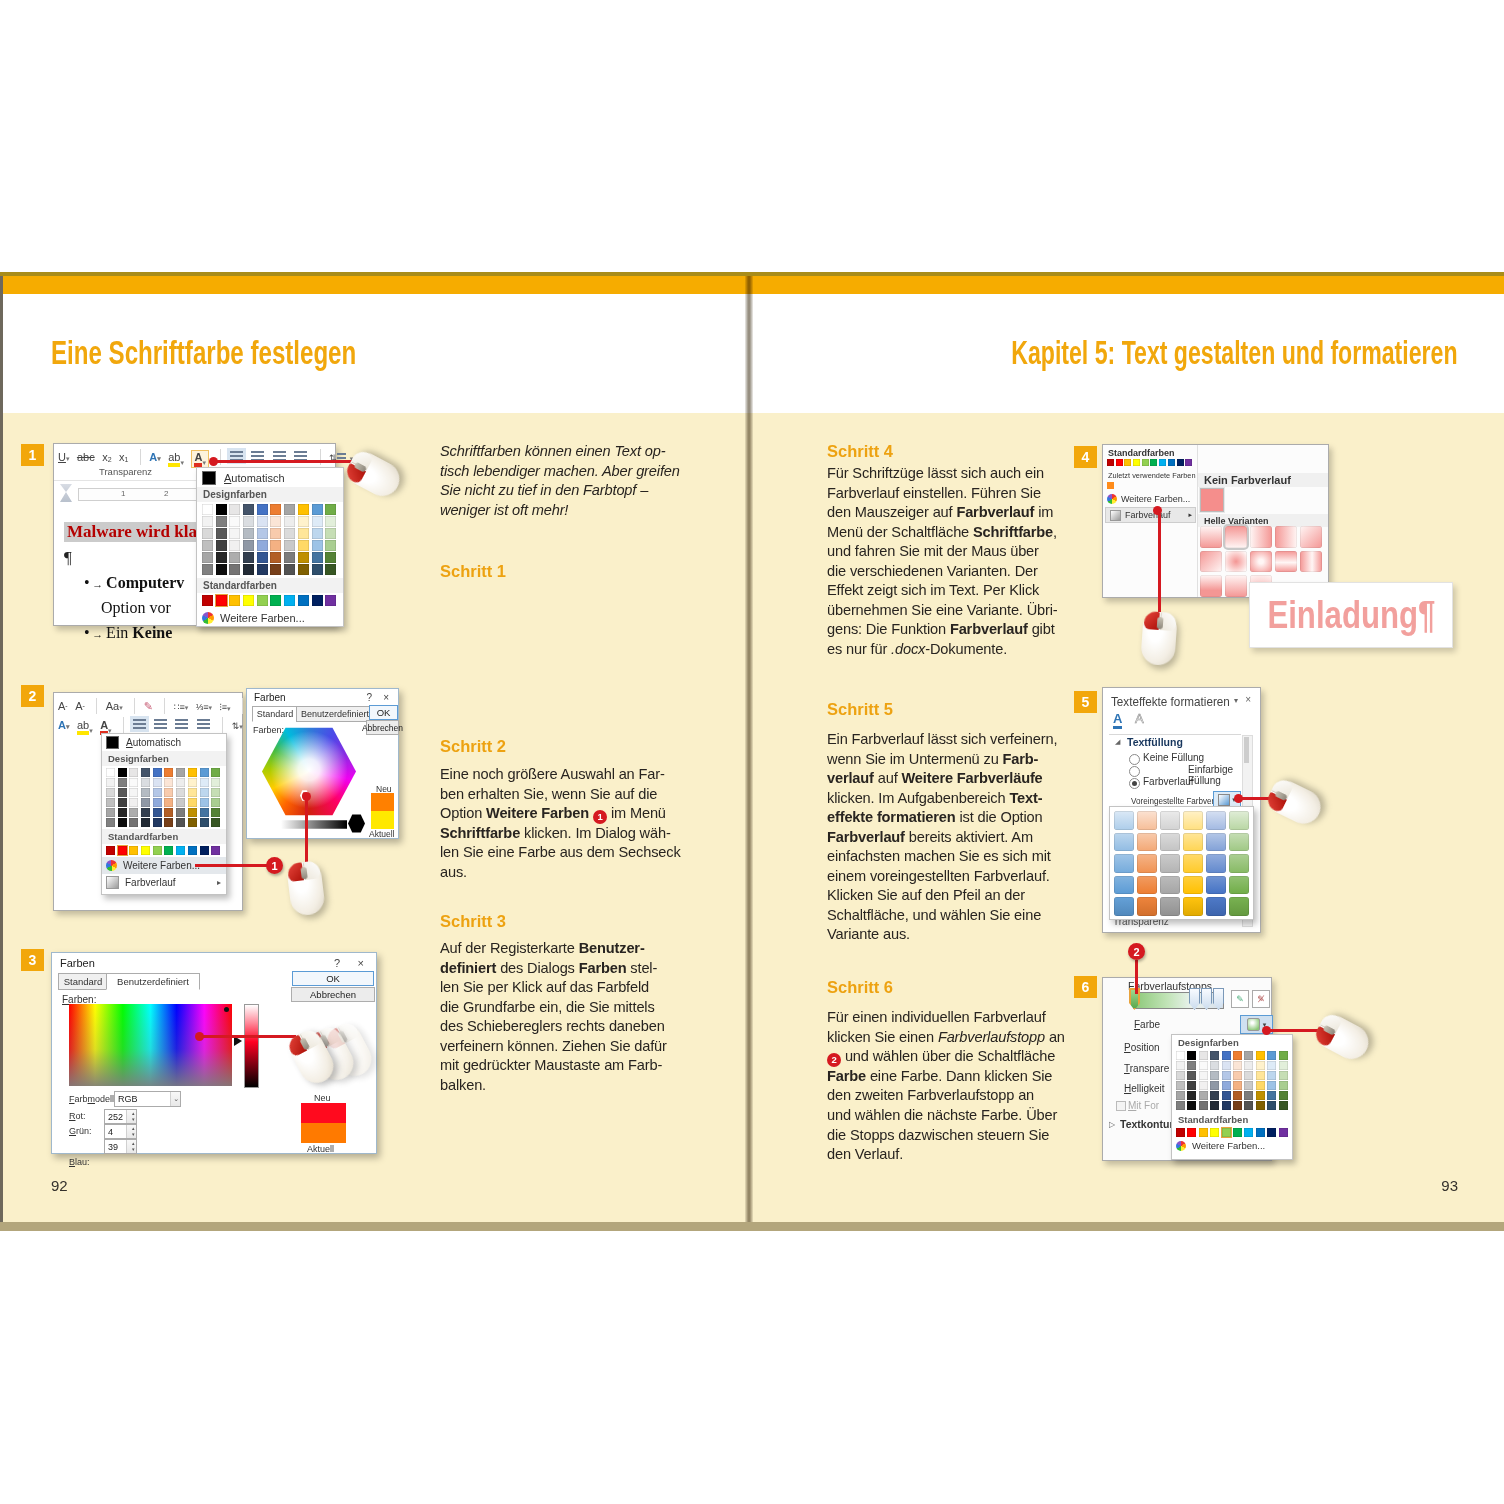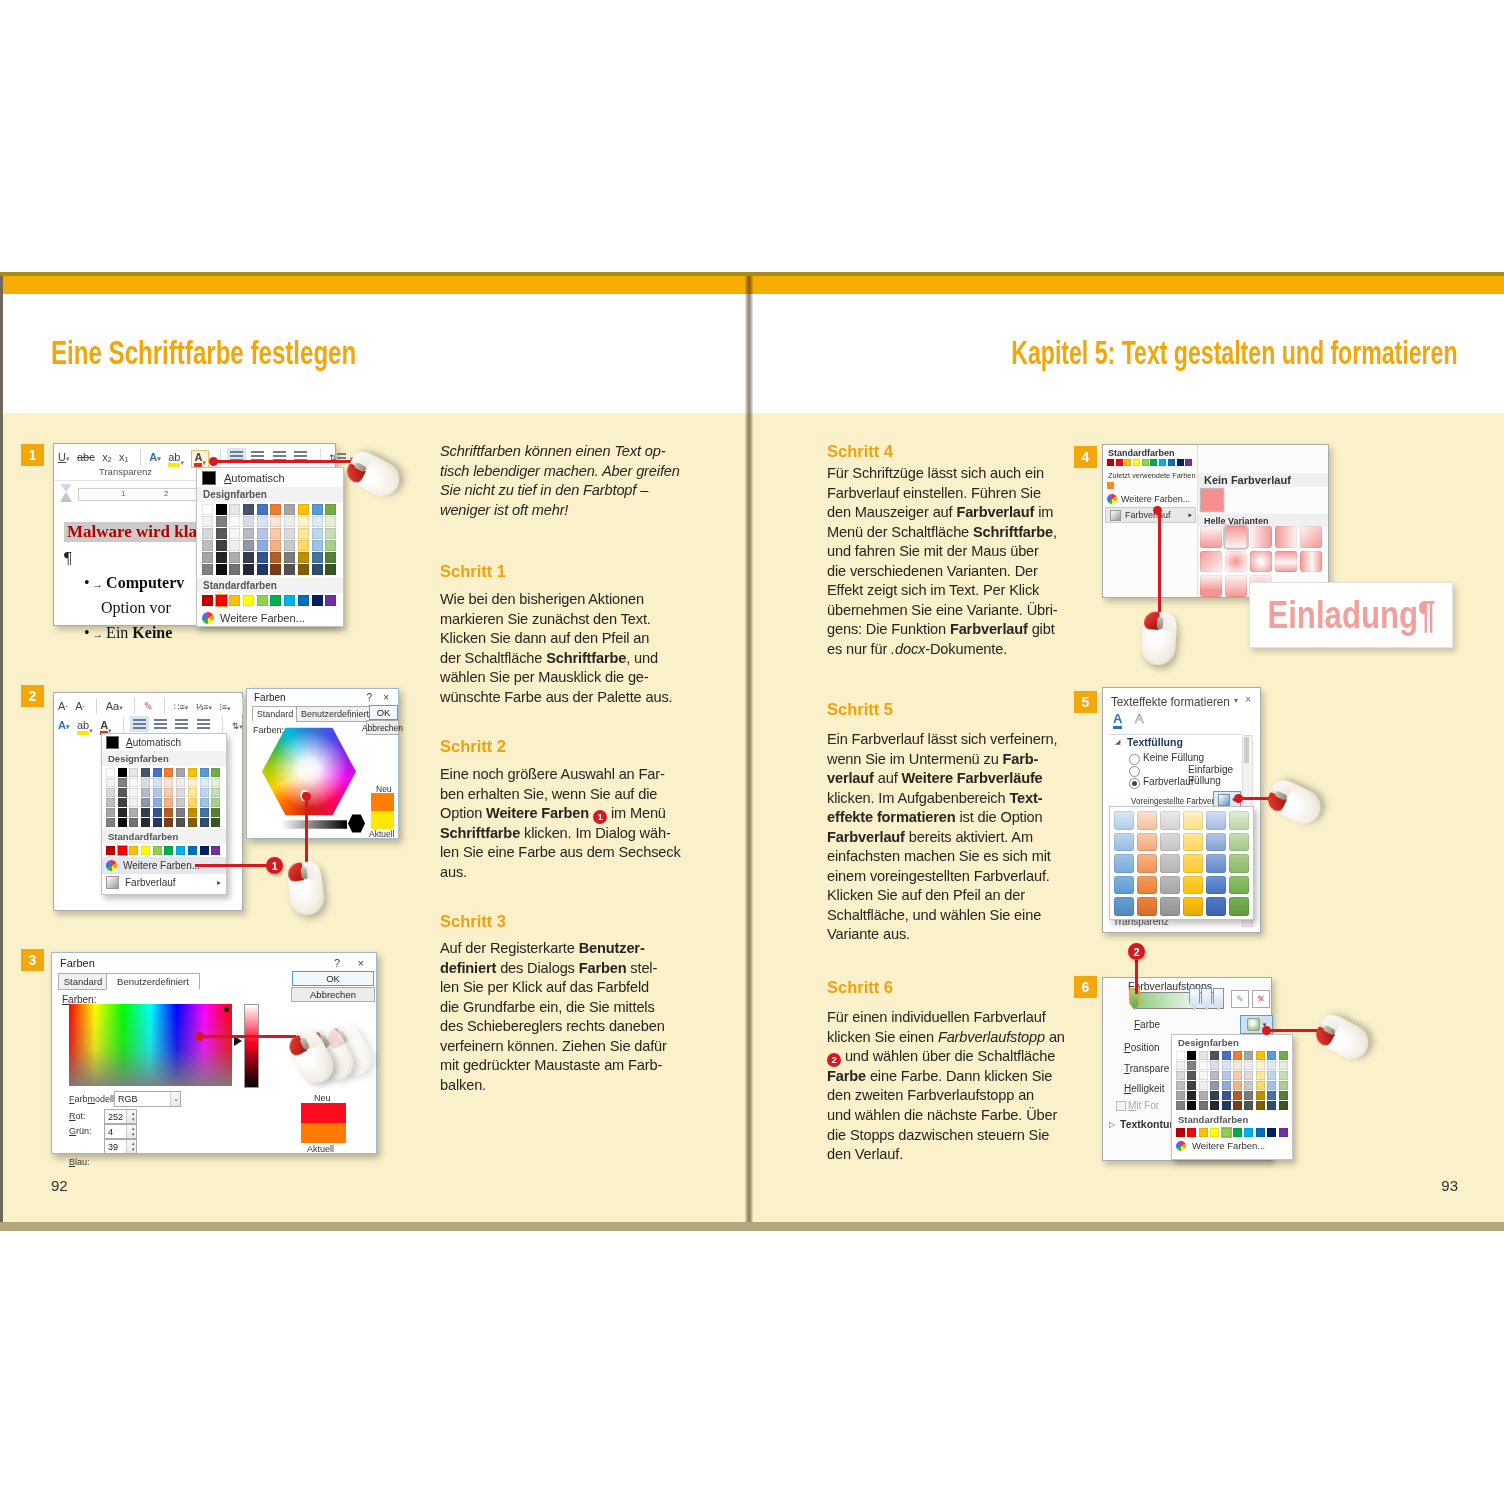--- a/index.html
+++ b/index.html
@@ -70,26 +70,20 @@
       <div class="whiteband" data-interactable="false"></div>
       <div class="cream" data-interactable="false"></div>
 
       <h1 class="pgtitle" style="left:48px;top:36px;" data-interactable="false">Eine Schriftfarbe festlegen</h1>
 
       <div class="para intro" style="left:437px;top:166px;width:262px;" data-interactable="false">Schriftfarben können einen Text op-
 tisch lebendiger machen. Aber greifen
 Sie nicht zu tief in den Farbtopf –
 weniger ist oft mehr!</div>
       <div class="step-h" style="left:437px;top:286px;" data-interactable="false">Schritt 1</div>
-      <div class="para" style="left:437px;top:314px;width:262px;" data-interactable="false"><span>Wie bei den bisherigen Aktionen
-markieren Sie zunächst den Text.
-Klicken Sie dann auf den Pfeil an
-der Schaltfläche </span><span class="b">Schriftfarbe</span><span>, und
-wählen Sie per Mausklick die ge-
-wünschte Farbe aus der Palette aus.</span></div>
       <div class="step-h" style="left:437px;top:461px;" data-interactable="false">Schritt 2</div>
       <div class="para" style="left:437px;top:489px;width:262px;" data-interactable="false"><span>Eine noch größere Auswahl an Far-
 ben erhalten Sie, wenn Sie auf die
 Option </span><span class="b">Weitere Farben</span><span> </span><span class="nbad" data-interactable="false">1</span><span> im Menü
 </span><span class="b">Schriftfarbe</span><span> klicken. Im Dialog wäh-
 len Sie eine Farbe aus dem Sechseck
 aus.</span></div>
       <div class="step-h" style="left:437px;top:636px;" data-interactable="false">Schritt 3</div>
       <div class="para" style="left:437px;top:663px;width:262px;" data-interactable="false"><span>Auf der Registerkarte </span><span class="b">Benutzer-
 definiert</span><span> des Dialogs </span><span class="b">Farben</span><span> stel-

